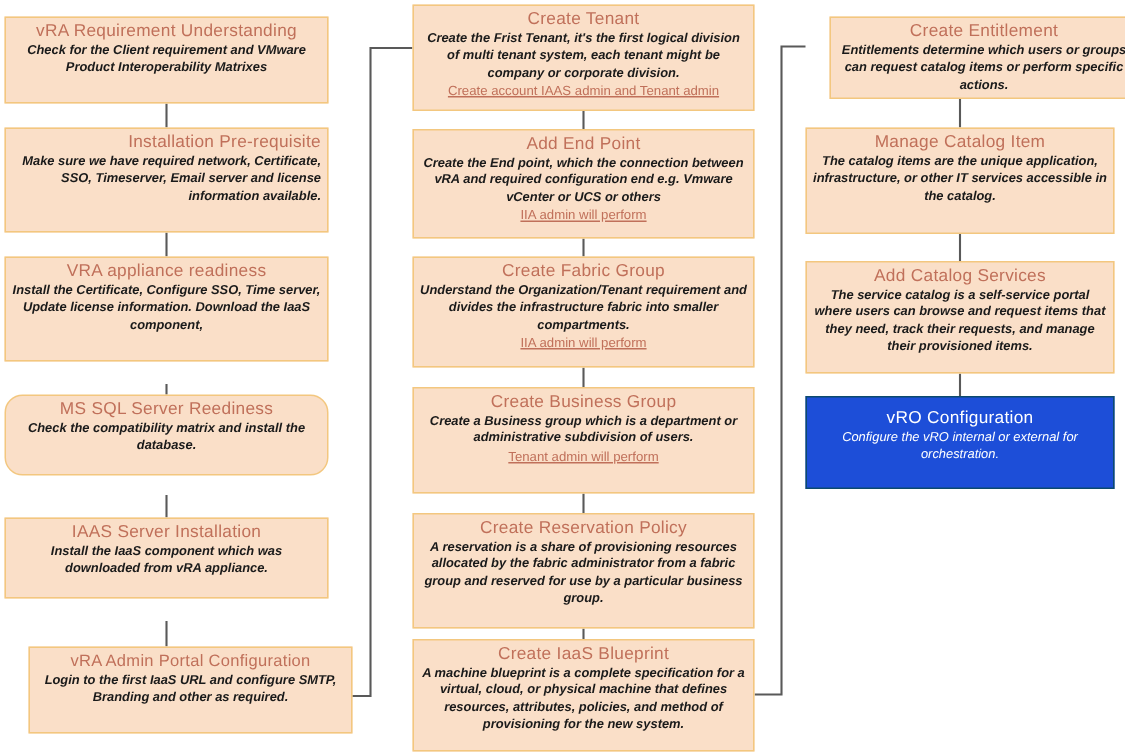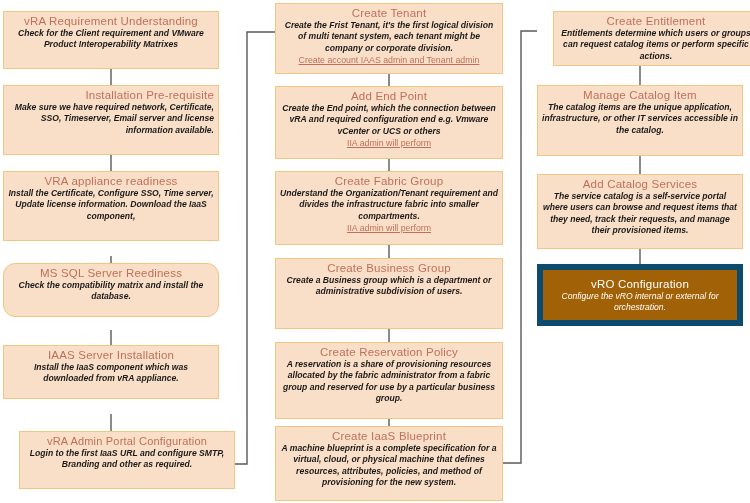--- a/index.html
+++ b/index.html
@@ -22,22 +22,22 @@
   .node{
     position:absolute;
     box-sizing:border-box;
     background:#fadfc8;
     border:1px solid #f3c77f;
     text-align:center;
     padding:3px 4px 2px 4px;
     overflow:hidden;
   }
   .node.green{
-    background:#a16207;
-    border:6px solid #0c4a6e;
+    background:#1d4ed8;
+    border:1px solid #0c4a6e;
   }
   .node-title{
     display:block;
     color:#c0705a;
     font-size:11.5px;
     line-height:13px;
     letter-spacing:.2px;
     font-weight:400;
     margin-bottom:0px;
     white-space:nowrap;
@@ -145,20 +145,21 @@
 
     <div class="node" style="top:171px;left:0;width:228px;height:74px;">
       <span class="node-title">Create Fabric Group</span>
       <span class="node-desc">Understand the Organization/Tenant requirement and divides the infrastructure fabric into smaller compartments.</span>
       <span class="node-link">IIA admin will perform</span>
     </div>
 
     <div class="node" style="top:258px;left:0;width:228px;height:71px;">
       <span class="node-title">Create Business Group</span>
       <span class="node-desc">Create a Business group which is a department or administrative subdivision of users.</span>
+      <span class="node-link">Tenant admin will perform</span>
     </div>
 
     <div class="node" style="top:342px;left:0;width:228px;height:77px;">
       <span class="node-title">Create Reservation Policy</span>
       <span class="node-desc">A reservation is a share of provisioning resources allocated by the fabric administrator from a fabric group and reserved for use by a particular business group.</span>
     </div>
 
     <div class="node" style="top:426px;left:0;width:228px;height:75px;">
       <span class="node-title">Create IaaS Blueprint</span>
       <span class="node-desc">A machine blueprint is a complete specification for a virtual, cloud, or physical machine that defines resources, attributes, policies, and method of provisioning for the new system.</span>

